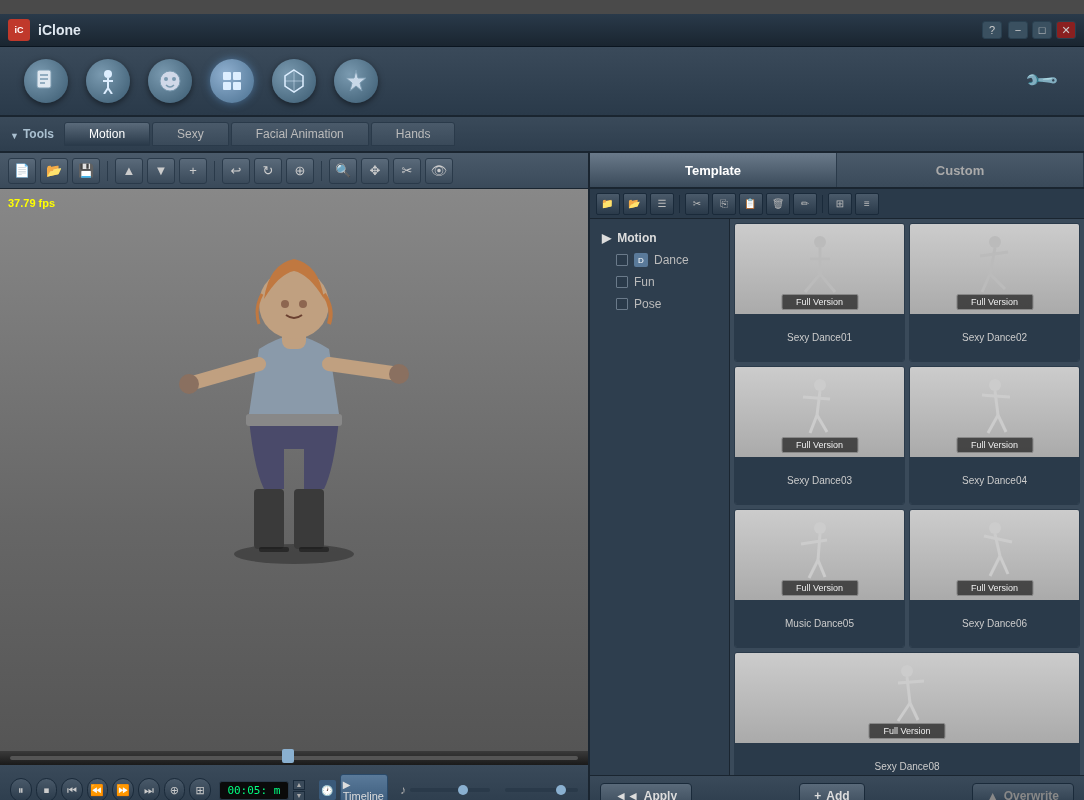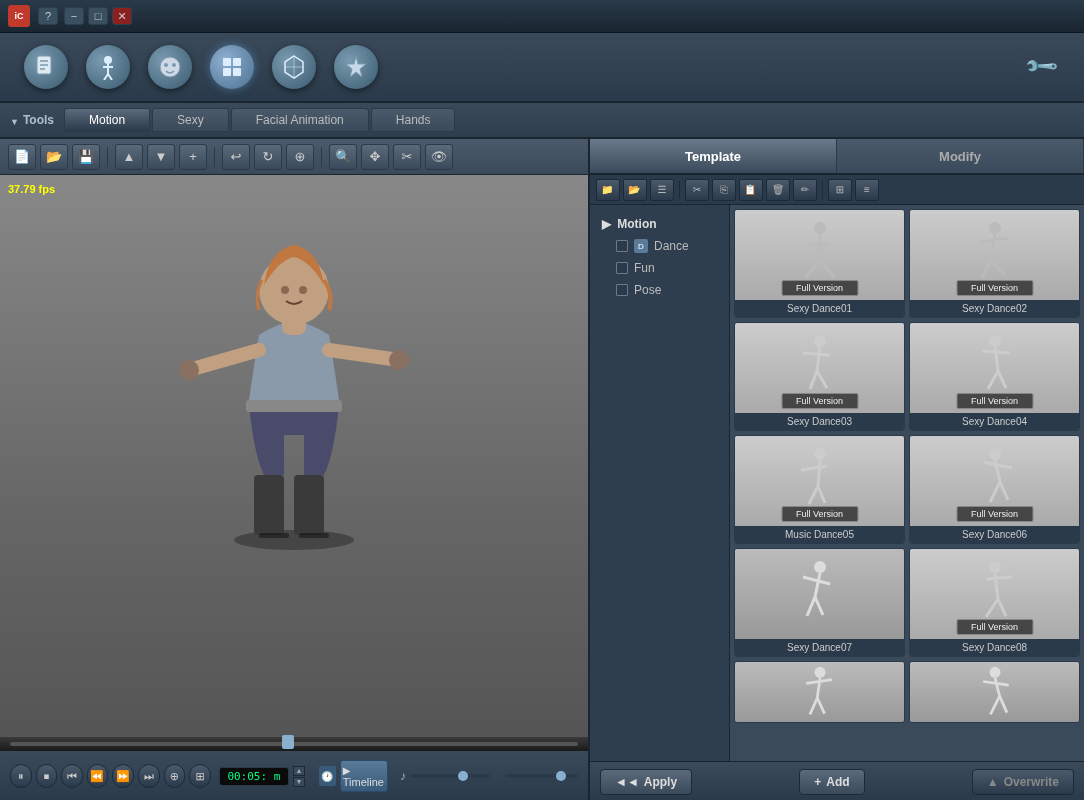--- a/index.html
+++ b/index.html
@@ -14,20 +14,21 @@
     }
 
     
     #title-bar {
       height: 32px;
       background: linear-gradient(180deg, #2a3a4a 0%, #1a2530 100%);
       display: flex;
       align-items: center;
       padding: 16px 8px;
       border-bottom: 1px solid #0a1520;
+      margin-top: 14px;
     }
     #title-bar .app-logo {
       width: 22px;
       height: 22px;
       background: #c0392b;
       border-radius: 3px;
       margin-right: 8px;
       display: flex;
       align-items: center;
       justify-content: center;
@@ -513,21 +514,21 @@
       color: #eee;
       font-size: 9px;
       padding: 2px 14px;
       border-radius: 2px;
       white-space: nowrap;
       border: 1px solid #888;
     }
     .asset-name {
       font-size: 10px;
       color: #ccc;
-      padding: 3px 4px;
+      padding: 18px 4px;
       text-align: center;
       white-space: nowrap;
       overflow: hidden;
       text-overflow: ellipsis;
       background: #2a3a4a;
     }
 
     
     #panel-action-bar {
       height: 40px;
@@ -562,20 +563,21 @@
       color: #888;
     }
   </style>
 </head>
 <body>
 
 <div id="title-bar">
   <div class="app-logo">
     <span style="font-size:9px; font-weight:bold; color:white;">iC</span>
   </div>
+  <span class="app-title">iClone</span>
   <div class="help-btn">?</div>
   <div class="win-controls">
     <div class="win-btn">−</div>
     <div class="win-btn">□</div>
     <div class="win-btn close">✕</div>
   </div>
 </div>
 
 <div id="icon-toolbar">
   <div class="toolbar-icon">
@@ -752,21 +754,21 @@
       <div class="slider-track" style="width:90px;">
         <div class="slider-thumb" style="left:70%;"></div>
       </div>
     </div>
   </div>
 
   <div id="right-panel">
 
     <div id="panel-tabs">
       <div class="panel-tab active">Template</div>
-      <div class="panel-tab">Modify</div>
+      <div class="panel-tab">Custom</div>
     </div>
 
     <div id="panel-subtoolbar">
       <div class="sub-btn">📁</div>
       <div class="sub-btn">📂</div>
       <div class="sub-btn">☰</div>
       <div class="sub-separator"></div>
       <div class="sub-btn">✂</div>
       <div class="sub-btn">⎘</div>
       <div class="sub-btn">📋</div>
@@ -883,32 +885,20 @@
                   <line x1="30" y1="36" x2="38" y2="54" stroke="#ccc" stroke-width="3"></line>
                 </svg>
               <div class="full-version-badge">Full Version</div>
             </div>
             <div class="asset-name">Sexy Dance06</div>
           </div>
         </div>
 
         <div class="asset-row">
           <div class="asset-cell">
-            <div class="asset-thumb gray">
-              <svg width="50" height="70" viewBox="0 0 50 70">
-                  <circle cx="25" cy="8" r="6" fill="#ddd"></circle>
-                  <line x1="25" y1="14" x2="20" y2="38" stroke="#ddd" stroke-width="3"></line>
-                  <line x1="8" y1="18" x2="35" y2="25" stroke="#ddd" stroke-width="3"></line>
-                  <line x1="20" y1="38" x2="12" y2="57" stroke="#ddd" stroke-width="3"></line>
-                  <line x1="20" y1="38" x2="28" y2="56" stroke="#ddd" stroke-width="3"></line>
-                </svg>
-            </div>
-            <div class="asset-name">Sexy Dance07</div>
-          </div>
-          <div class="asset-cell">
             <div class="asset-thumb">
               <svg width="50" height="70" viewBox="0 0 50 70">
                   <circle cx="25" cy="8" r="6" fill="#ccc"></circle>
                   <line x1="25" y1="14" x2="28" y2="40" stroke="#ccc" stroke-width="3"></line>
                   <line x1="16" y1="20" x2="42" y2="18" stroke="#ccc" stroke-width="3"></line>
                   <line x1="28" y1="40" x2="16" y2="58" stroke="#ccc" stroke-width="3"></line>
                   <line x1="28" y1="40" x2="36" y2="57" stroke="#ccc" stroke-width="3"></line>
                 </svg>
               <div class="full-version-badge">Full Version</div>
             </div>

